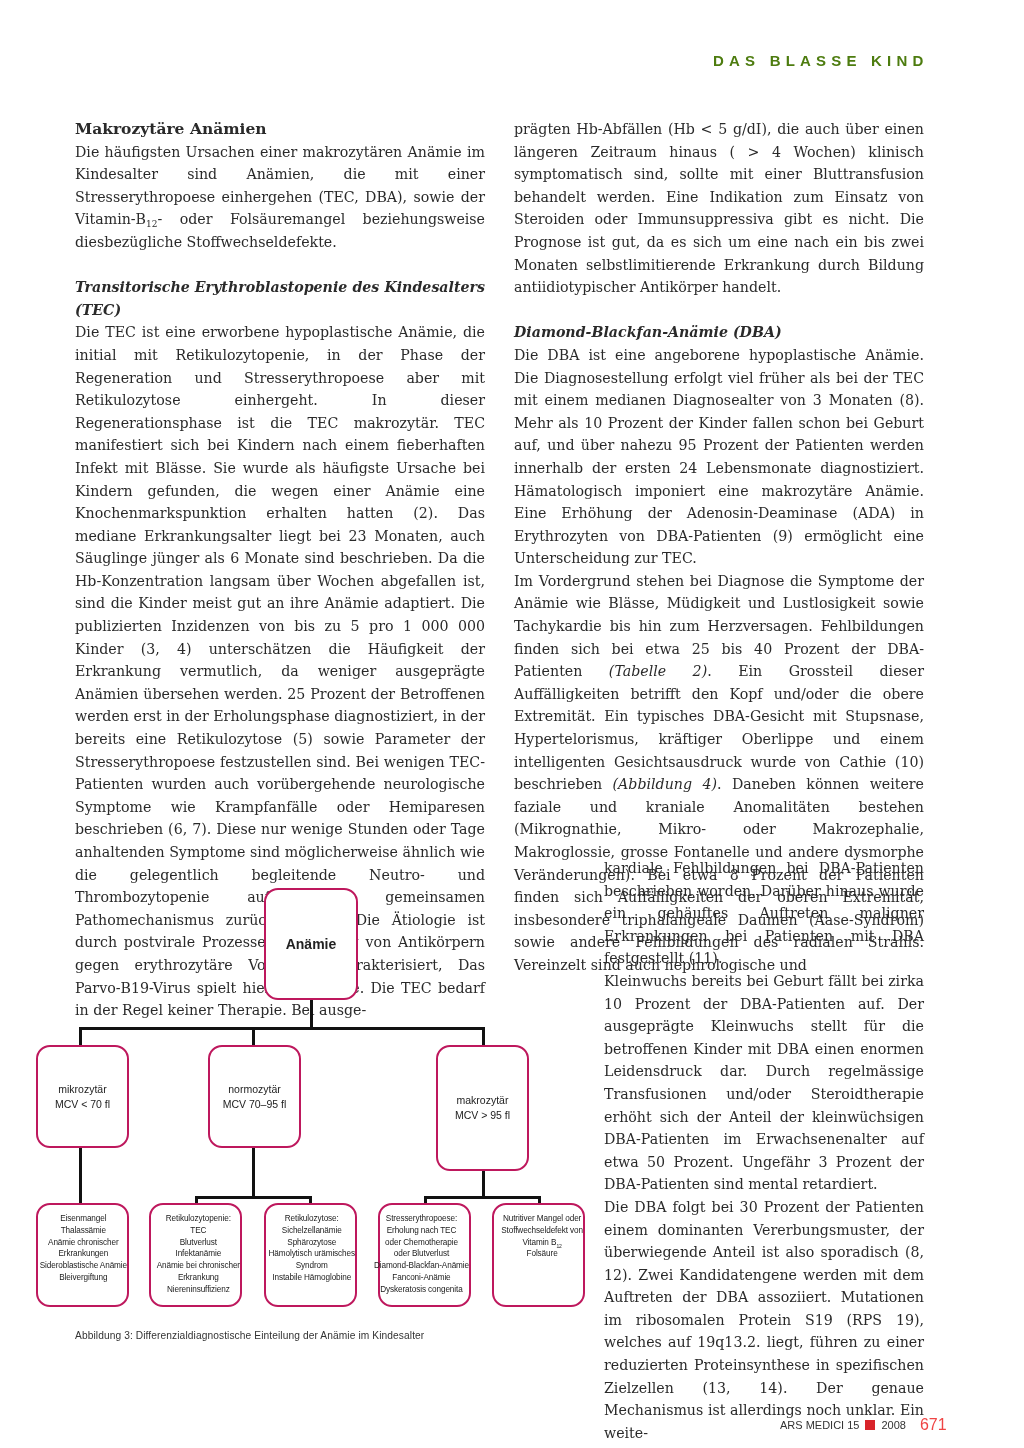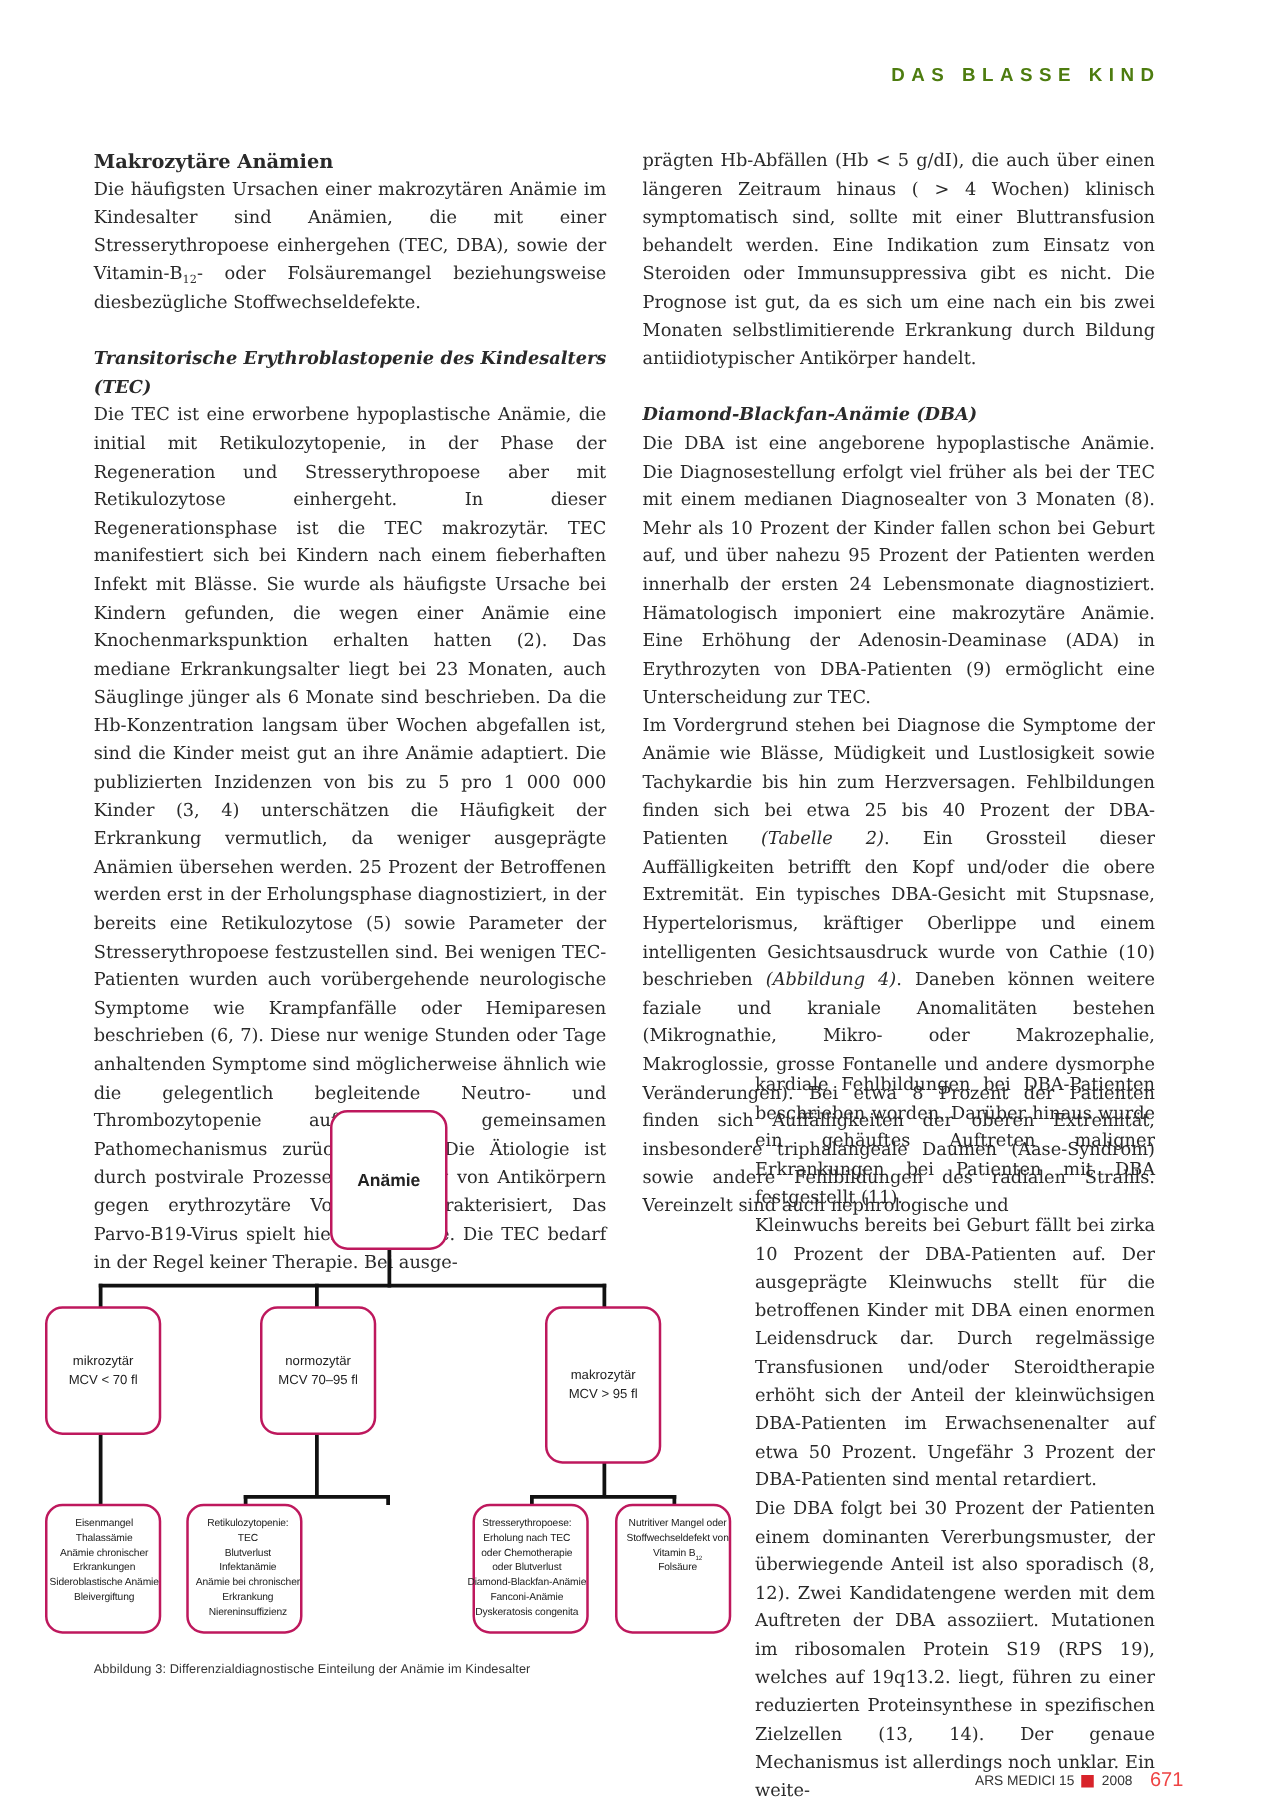--- a/index.html
+++ b/index.html
@@ -113,20 +113,30 @@
     <span class="inner">
       <span class="line">Retikulozytopenie:</span>
       <span class="line">TEC</span>
       <span class="line">Blutverlust</span>
       <span class="line">Infektanämie</span>
       <span class="line">Anämie bei chronischer</span>
       <span class="line">Erkrankung</span>
       <span class="line">Niereninsuffizienz</span>
     </span>
   </div>
+  <div class="box box-l3" style="left:264px; top:1203px; width:93px; height:104px;">
+    <span class="inner">
+      <span class="line">Retikulozytose:</span>
+      <span class="line">Sichelzellanämie</span>
+      <span class="line">Sphärozytose</span>
+      <span class="line">Hämolytisch urämisches</span>
+      <span class="line">Syndrom</span>
+      <span class="line">Instabile Hämoglobine</span>
+    </span>
+  </div>
   <div class="box box-l3" style="left:378px; top:1203px; width:93px; height:104px;padding-left:18px;">
     <span class="inner">
       <span class="line">Stresserythropoese:</span>
       <span class="line">Erholung nach TEC</span>
       <span class="line">oder Chemotherapie</span>
       <span class="line">oder Blutverlust</span>
       <span class="line">Diamond-Blackfan-Anämie</span>
       <span class="line">Fanconi-Anämie</span>
       <span class="line">Dyskeratosis congenita</span>
     </span>

